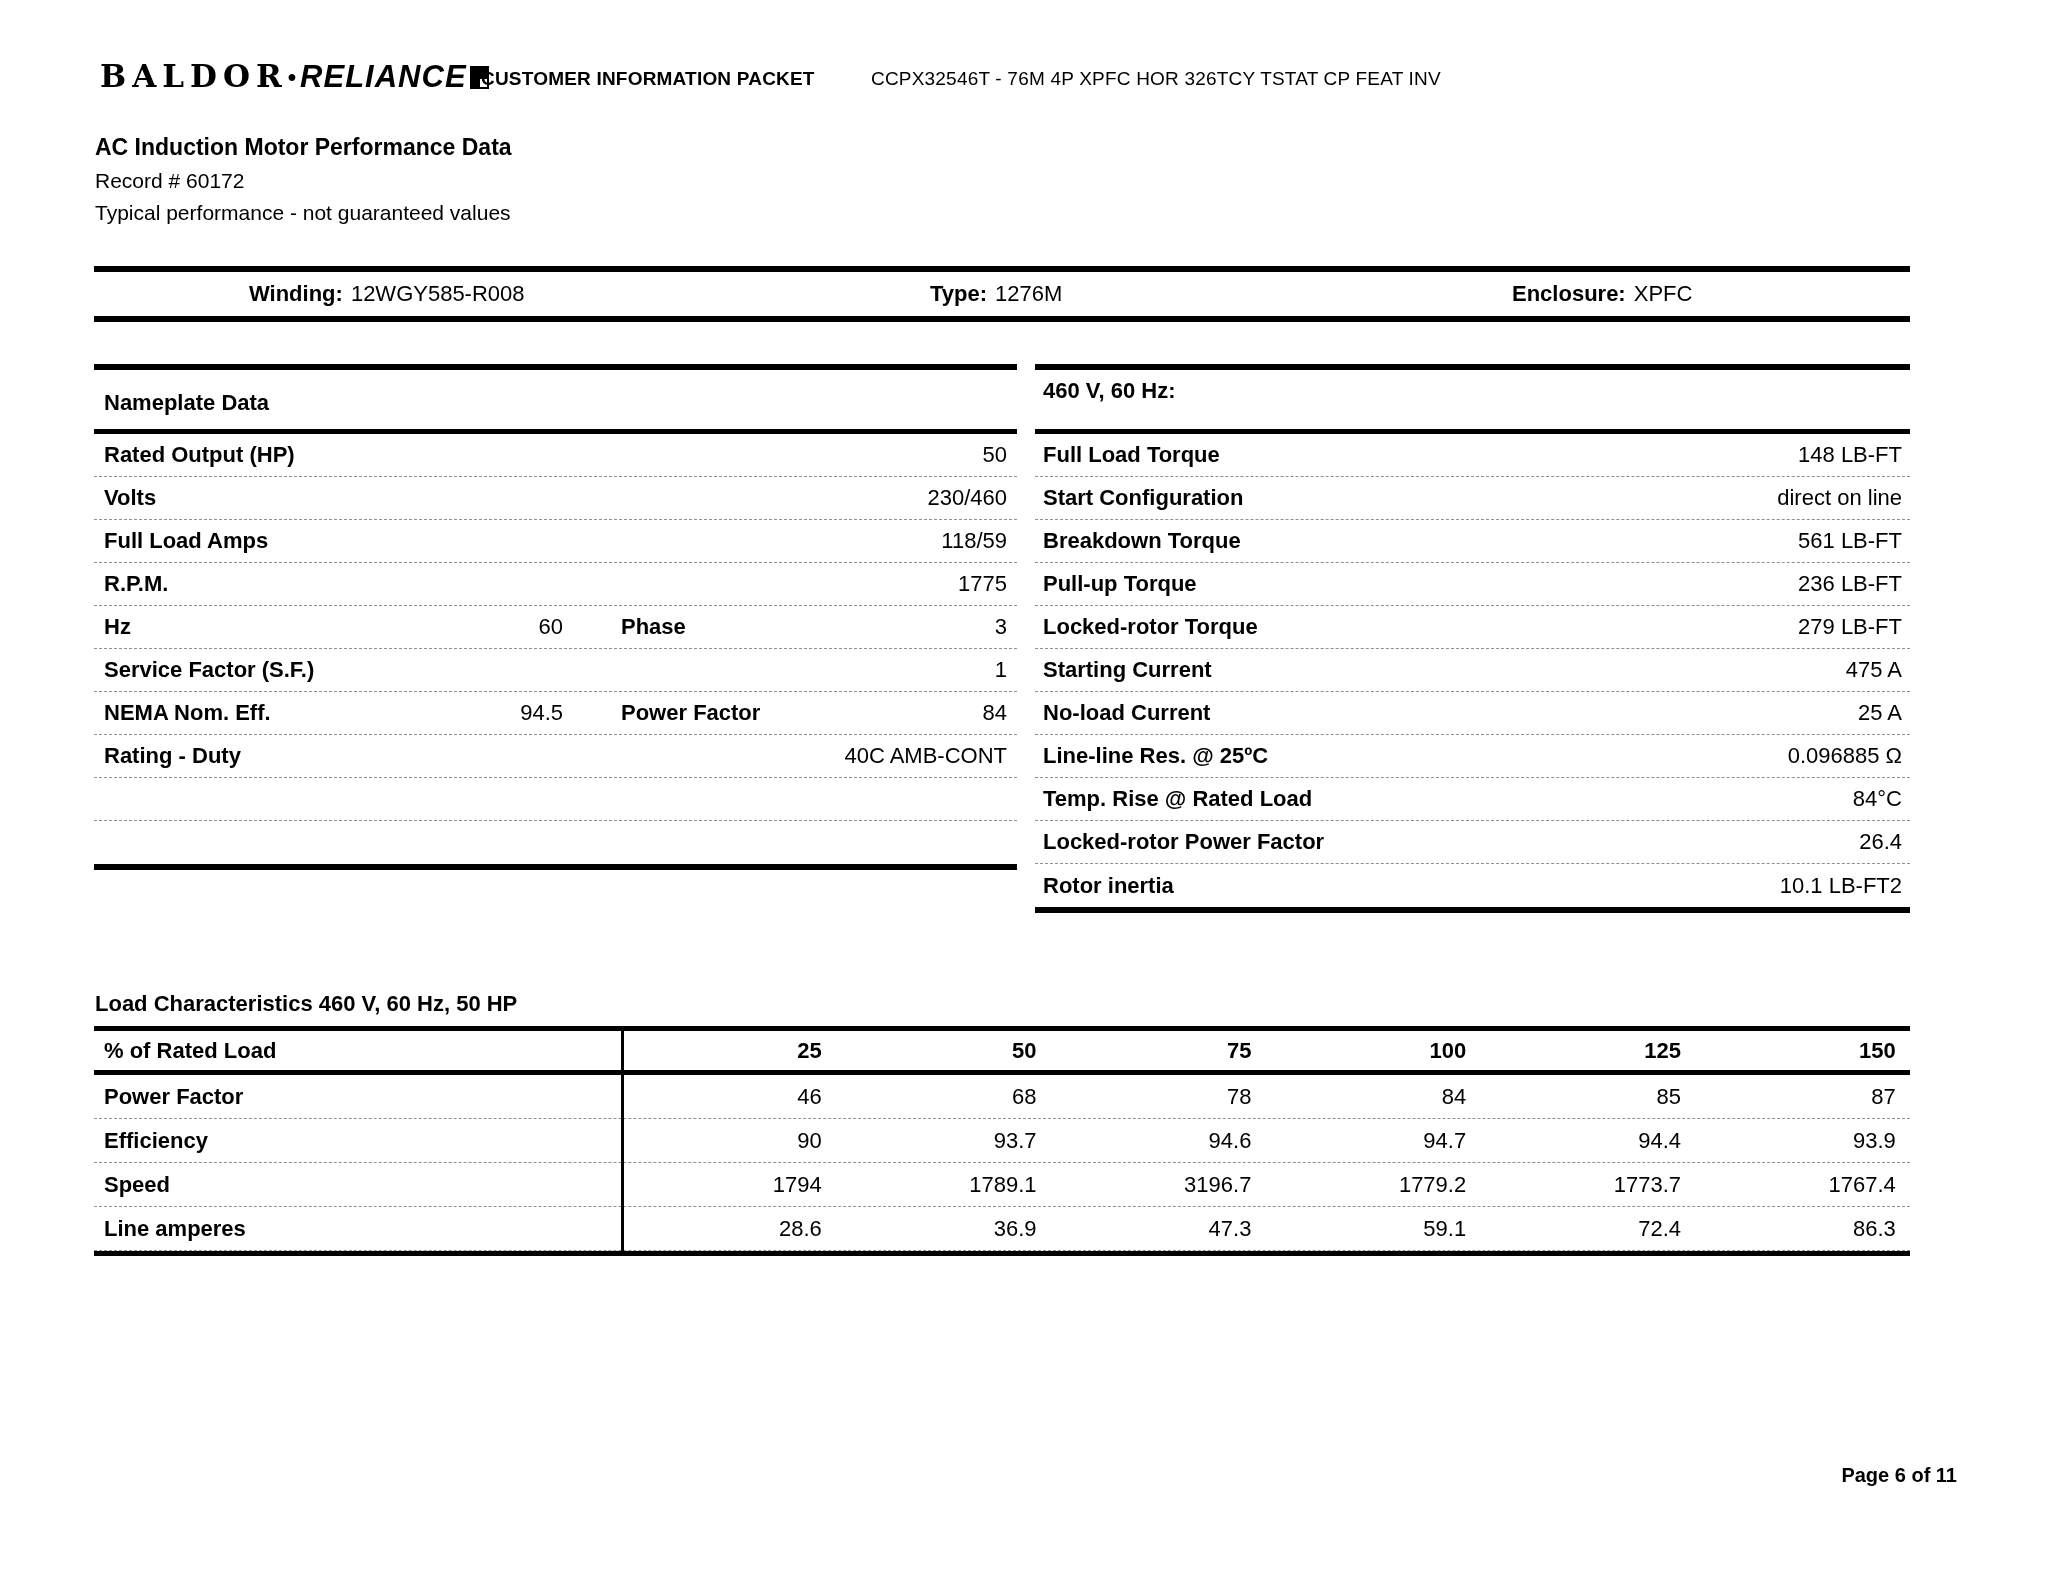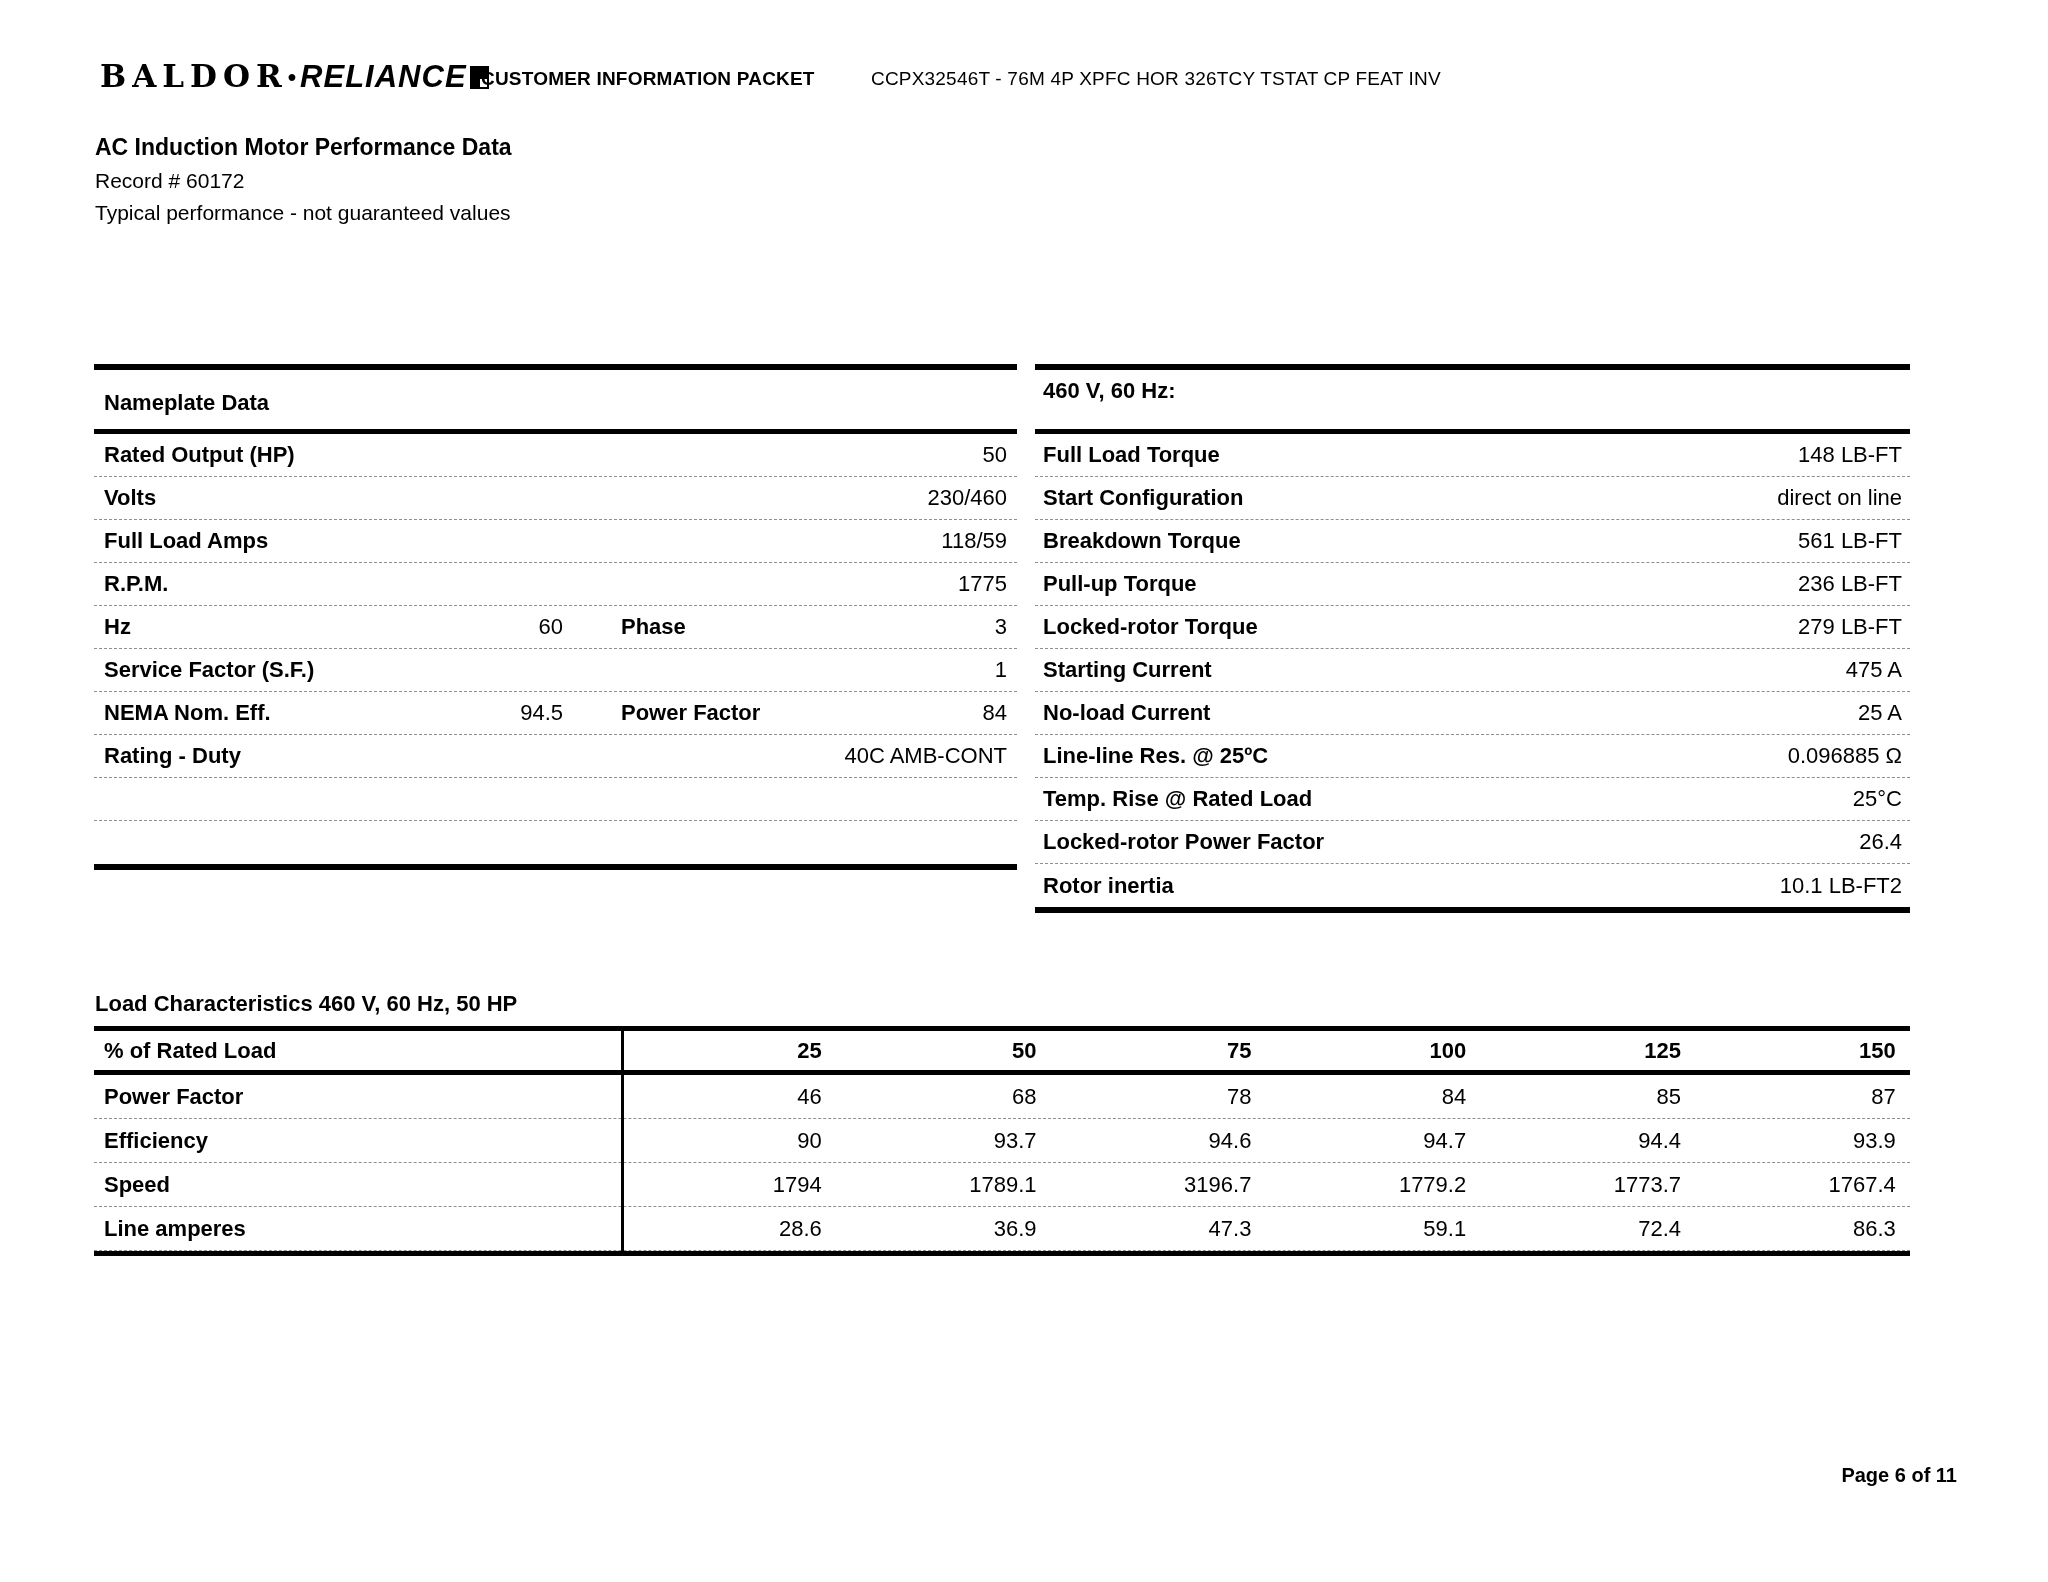--- a/index.html
+++ b/index.html
@@ -76,20 +76,34 @@
   <div class="logo">
     <span class="logo-baldor">BALDOR</span><span class="logo-bullet">•</span><span class="logo-reliance">RELIANCE</span><span class="logo-mark"></span>
   </div>
   <div class="packet-title">CUSTOMER INFORMATION PACKET</div>
   <div class="product-code">CCPX32546T - 76M 4P XPFC HOR 326TCY TSTAT CP FEAT INV</div>
 
   <div class="doc-title">AC Induction Motor Performance Data</div>
   <div class="doc-record">Record # 60172</div>
   <div class="doc-note">Typical performance - not guaranteed values</div>
 
+  <div class="winding-bar">
+    <div class="cell cell-winding">
+      <b>Winding:</b>
+      <span>12WGY585-R008</span>
+    </div>
+    <div class="cell cell-type">
+      <b>Type:</b>
+      <span>1276M</span>
+    </div>
+    <div class="cell cell-enclosure">
+      <b>Enclosure:</b>
+      <span>XPFC</span>
+    </div>
+  </div>
 
   <div class="np-table np-left">
     <div class="np-head">Nameplate Data</div>
     <div class="np-body">
       <div class="np-row">
         <span class="np-label">Rated Output (HP)</span>
         <span class="np-midval"></span>
         <span class="np-midlabel"></span>
         <span class="np-value">50</span>
       </div>
@@ -178,21 +192,21 @@
       <div class="np-row">
         <span class="np-label">No-load Current</span>
         <span class="np-value">25 A</span>
       </div>
       <div class="np-row">
         <span class="np-label">Line-line Res. @ 25ºC</span>
         <span class="np-value">0.096885 Ω</span>
       </div>
       <div class="np-row">
         <span class="np-label">Temp. Rise @ Rated Load</span>
-        <span class="np-value">25°C</span>
+        <span class="np-value">84°C</span>
       </div>
       <div class="np-row">
         <span class="np-label">Locked-rotor Power Factor</span>
         <span class="np-value">26.4</span>
       </div>
       <div class="np-row">
         <span class="np-label">Rotor inertia</span>
         <span class="np-value">10.1 LB-FT2</span>
       </div>
     </div>

